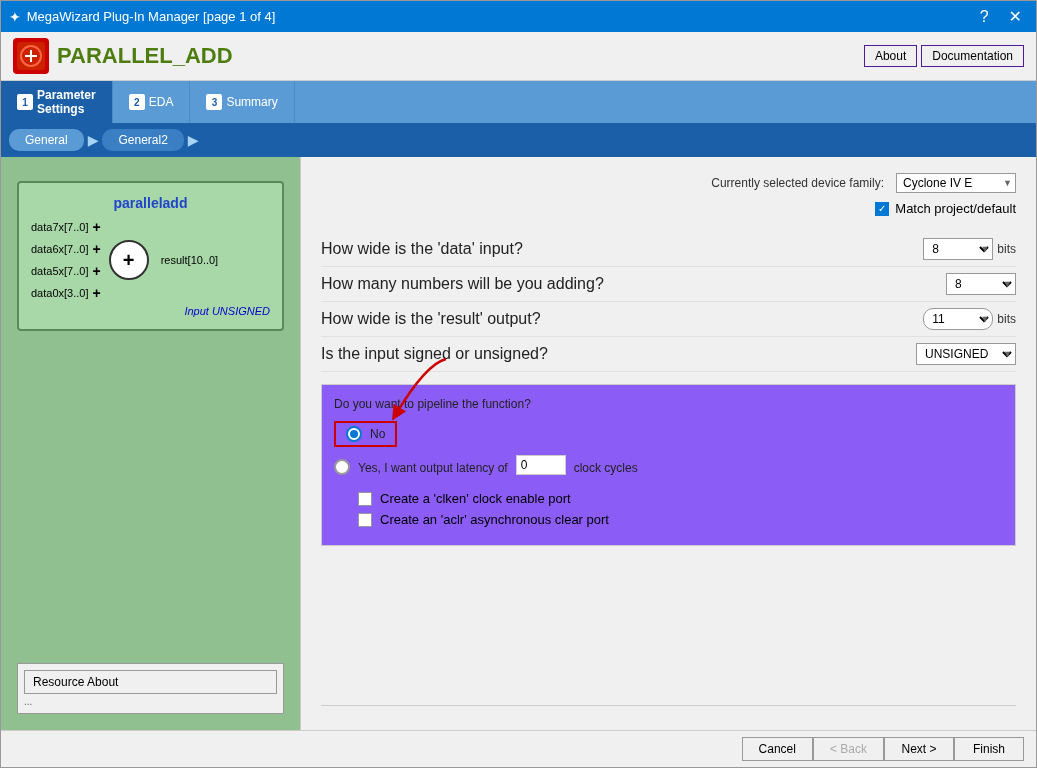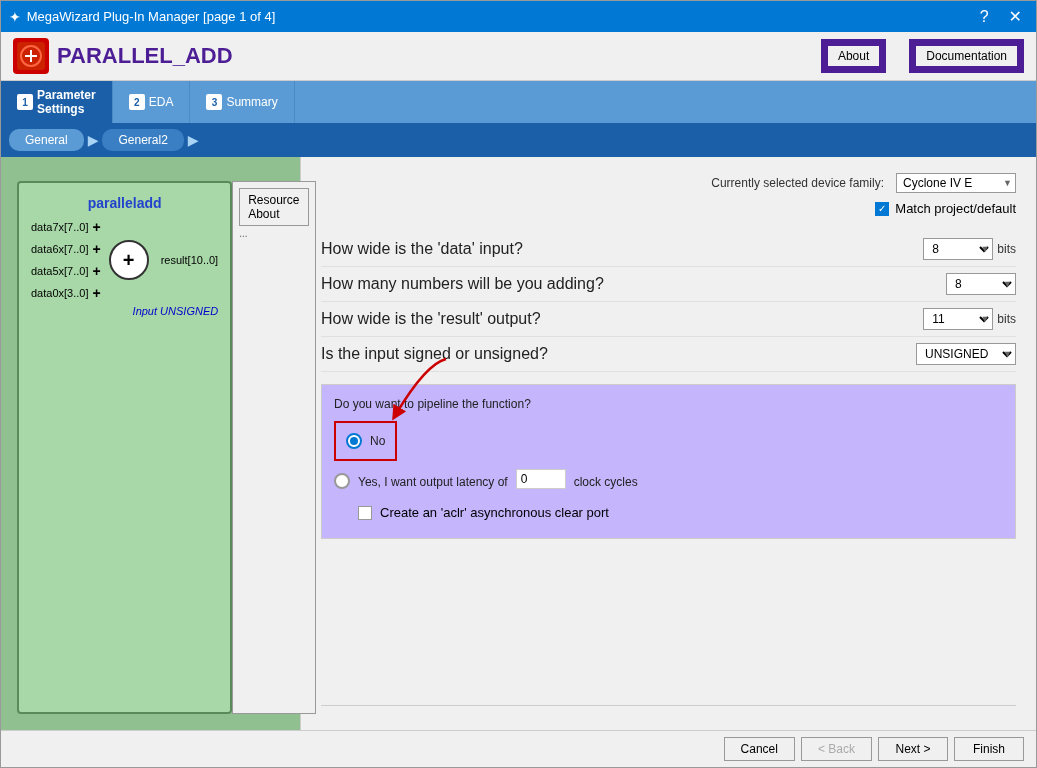--- a/index.html
+++ b/index.html
@@ -71,33 +71,32 @@
       display: flex;
       align-items: center;
       justify-content: center;
       color: white;
       font-weight: bold;
       font-size: 10px;
     }
     .app-title-text {
       font-size: 22px;
       font-weight: bold;
-      color: #4c1d95;
+      color: #4d7c0f;
     }
     .header-buttons {
       display: flex;
       gap: 4px;
     }
     .header-btn {
       background: #f0f0f0;
-      border: 7px solid #4c1d95;
+      border: 1px solid #4c1d95;
       padding: 3px 10px;
       cursor: pointer;
       font-size: 12px;
-      margin-left: 19px;
     }
     .tabs-bar {
       background: #5b9bd5;
       display: flex;
       align-items: stretch;
       min-height: 42px;
     }
     .tab {
       display: flex;
       align-items: center;
@@ -153,20 +152,21 @@
     .main-content {
       display: flex;
       flex: 1;
       overflow: hidden;
     }
     .left-panel {
       width: 300px;
       background: #90c090;
       border-right: 1px solid #ccc;
       display: flex;
+      flex-direction: column;
       padding: 16px;
       position: relative;
     }
     .component-diagram {
       background: #a8d8a8;
       border: 2px solid #5a8a5a;
       border-radius: 4px;
       padding: 12px;
       position: relative;
       margin-top: 8px;
@@ -332,21 +332,21 @@
       cursor: pointer;
     }
     .unit-label {
       font-size: 12px;
       color: #333;
     }
     .pipeline-section {
       margin-top: 12px;
       border: 1px solid #ccc;
       padding: 12px;
-      background: #c4b5fd;
+      background: #8b5cf6;
     }
     .pipeline-question {
       font-size: 12px;
       color: #222;
       margin-bottom: 10px;
     }
     .radio-row {
       display: flex;
       align-items: flex-end;
       gap: 8px;
@@ -395,21 +395,21 @@
       border: 1px solid #999;
       background: white;
     }
     .bottom-bar {
       background: #f0f0f0;
       border-top: 1px solid #ccc;
       padding: 6px 12px;
       display: flex;
       align-items: center;
       justify-content: flex-end;
-      gap: 6px;
+      gap: 0;
     }
     .bottom-btn {
       background: #f0f0f0;
       border: 1px solid #999;
       padding: 4px 16px;
       cursor: pointer;
       font-size: 12px;
       min-width: 70px;
       text-align: center;
     }
@@ -556,21 +556,21 @@
                 <option>8</option>
               </select>
             </div>
           </div>
         </div>
 
         <div class="question-row">
           <span class="question-label">How wide is the 'result' output?</span>
           <div class="answer-select-wrapper">
             <div class="select-wrapper">
-              <select class="answer-select" style="min-width:70px;">
+              <select class="answer-select" style="min-width:70px;border-radius:10px;">
                 <option>11</option>
               </select>
             </div>
             <span class="unit-label">bits</span>
           </div>
         </div>
 
         <div class="question-row">
           <span class="question-label">Is the input signed or unsigned?</span>
           <div class="answer-select-wrapper">
@@ -581,35 +581,39 @@
               </select>
             </div>
           </div>
         </div>
 
         <div class="pipeline-container">
           <div class="pipeline-section">
             <div class="pipeline-question">Do you want to pipeline the function?</div>
 
             <div style="display:flex; align-items:center; margin-bottom:8px;">
-              <div style="border: 2px solid #cc0000; display:inline-flex; align-items:center; gap:8px; padding:10px 10px;">
+              <div style="border: 2px solid #cc0000; display:inline-flex; align-items:center; gap:8px; padding:3px 10px;">
                 <div class="radio-btn selected">
                   <div class="radio-inner"></div>
                 </div>
                 <span class="radio-label">No</span>
               </div>
             </div>
 
             <div class="radio-row">
               <div class="radio-btn"></div>
               <span class="radio-label">Yes, I want output latency of</span>
               <input type="text" class="latency-input" value="0" style="">
               <span class="radio-label">clock cycles</span>
             </div>
 
+            <div class="checkbox-row" style="margin-top:8px;">
+              <div class="checkbox-empty"></div>
+              <span>Create a 'clken' clock enable port</span>
+            </div>
             <div class="checkbox-row">
               <div class="checkbox-empty"></div>
               <span>Create an 'aclr' asynchronous clear port</span>
             </div>
           </div>
 
           <svg style="position:absolute; top:-30px; right:550px; pointer-events:none;" width="100" height="80">
             <defs>
               <marker id="arrowhead" markerWidth="6" markerHeight="6" refX="3" refY="3" orient="auto">
                 <polygon points="0 0, 6 3, 0 6" fill="#cc0000"></polygon>

